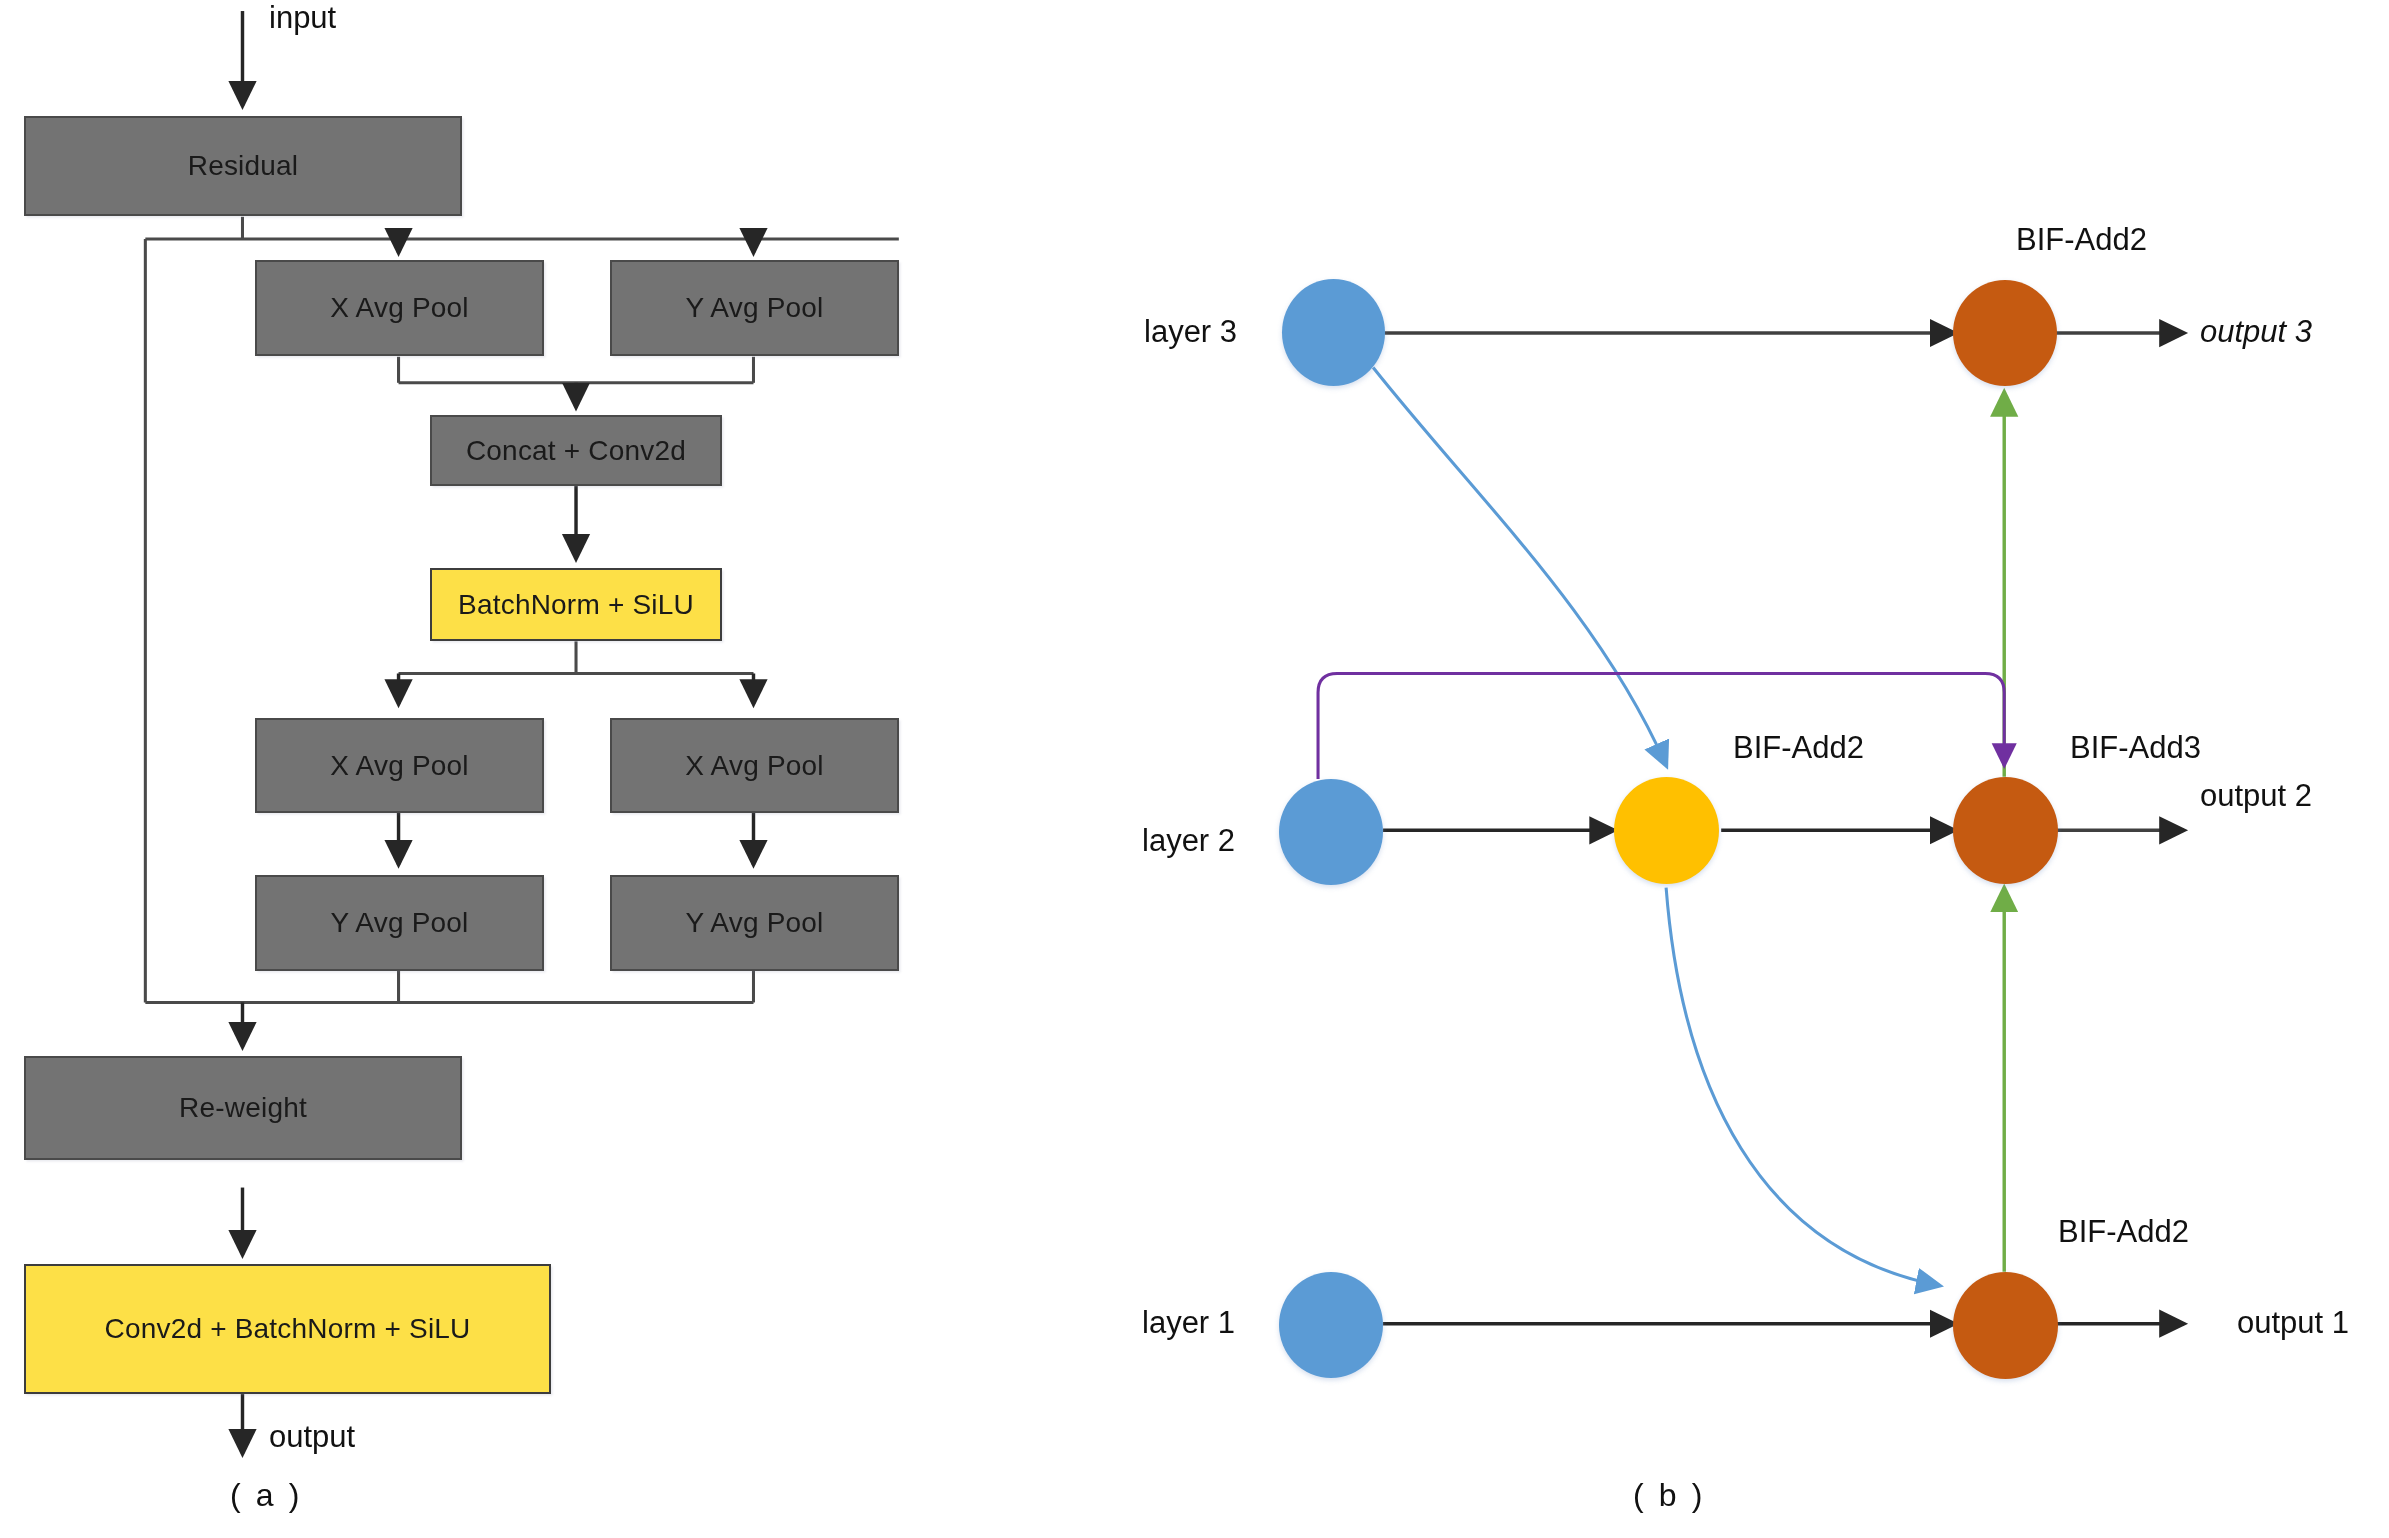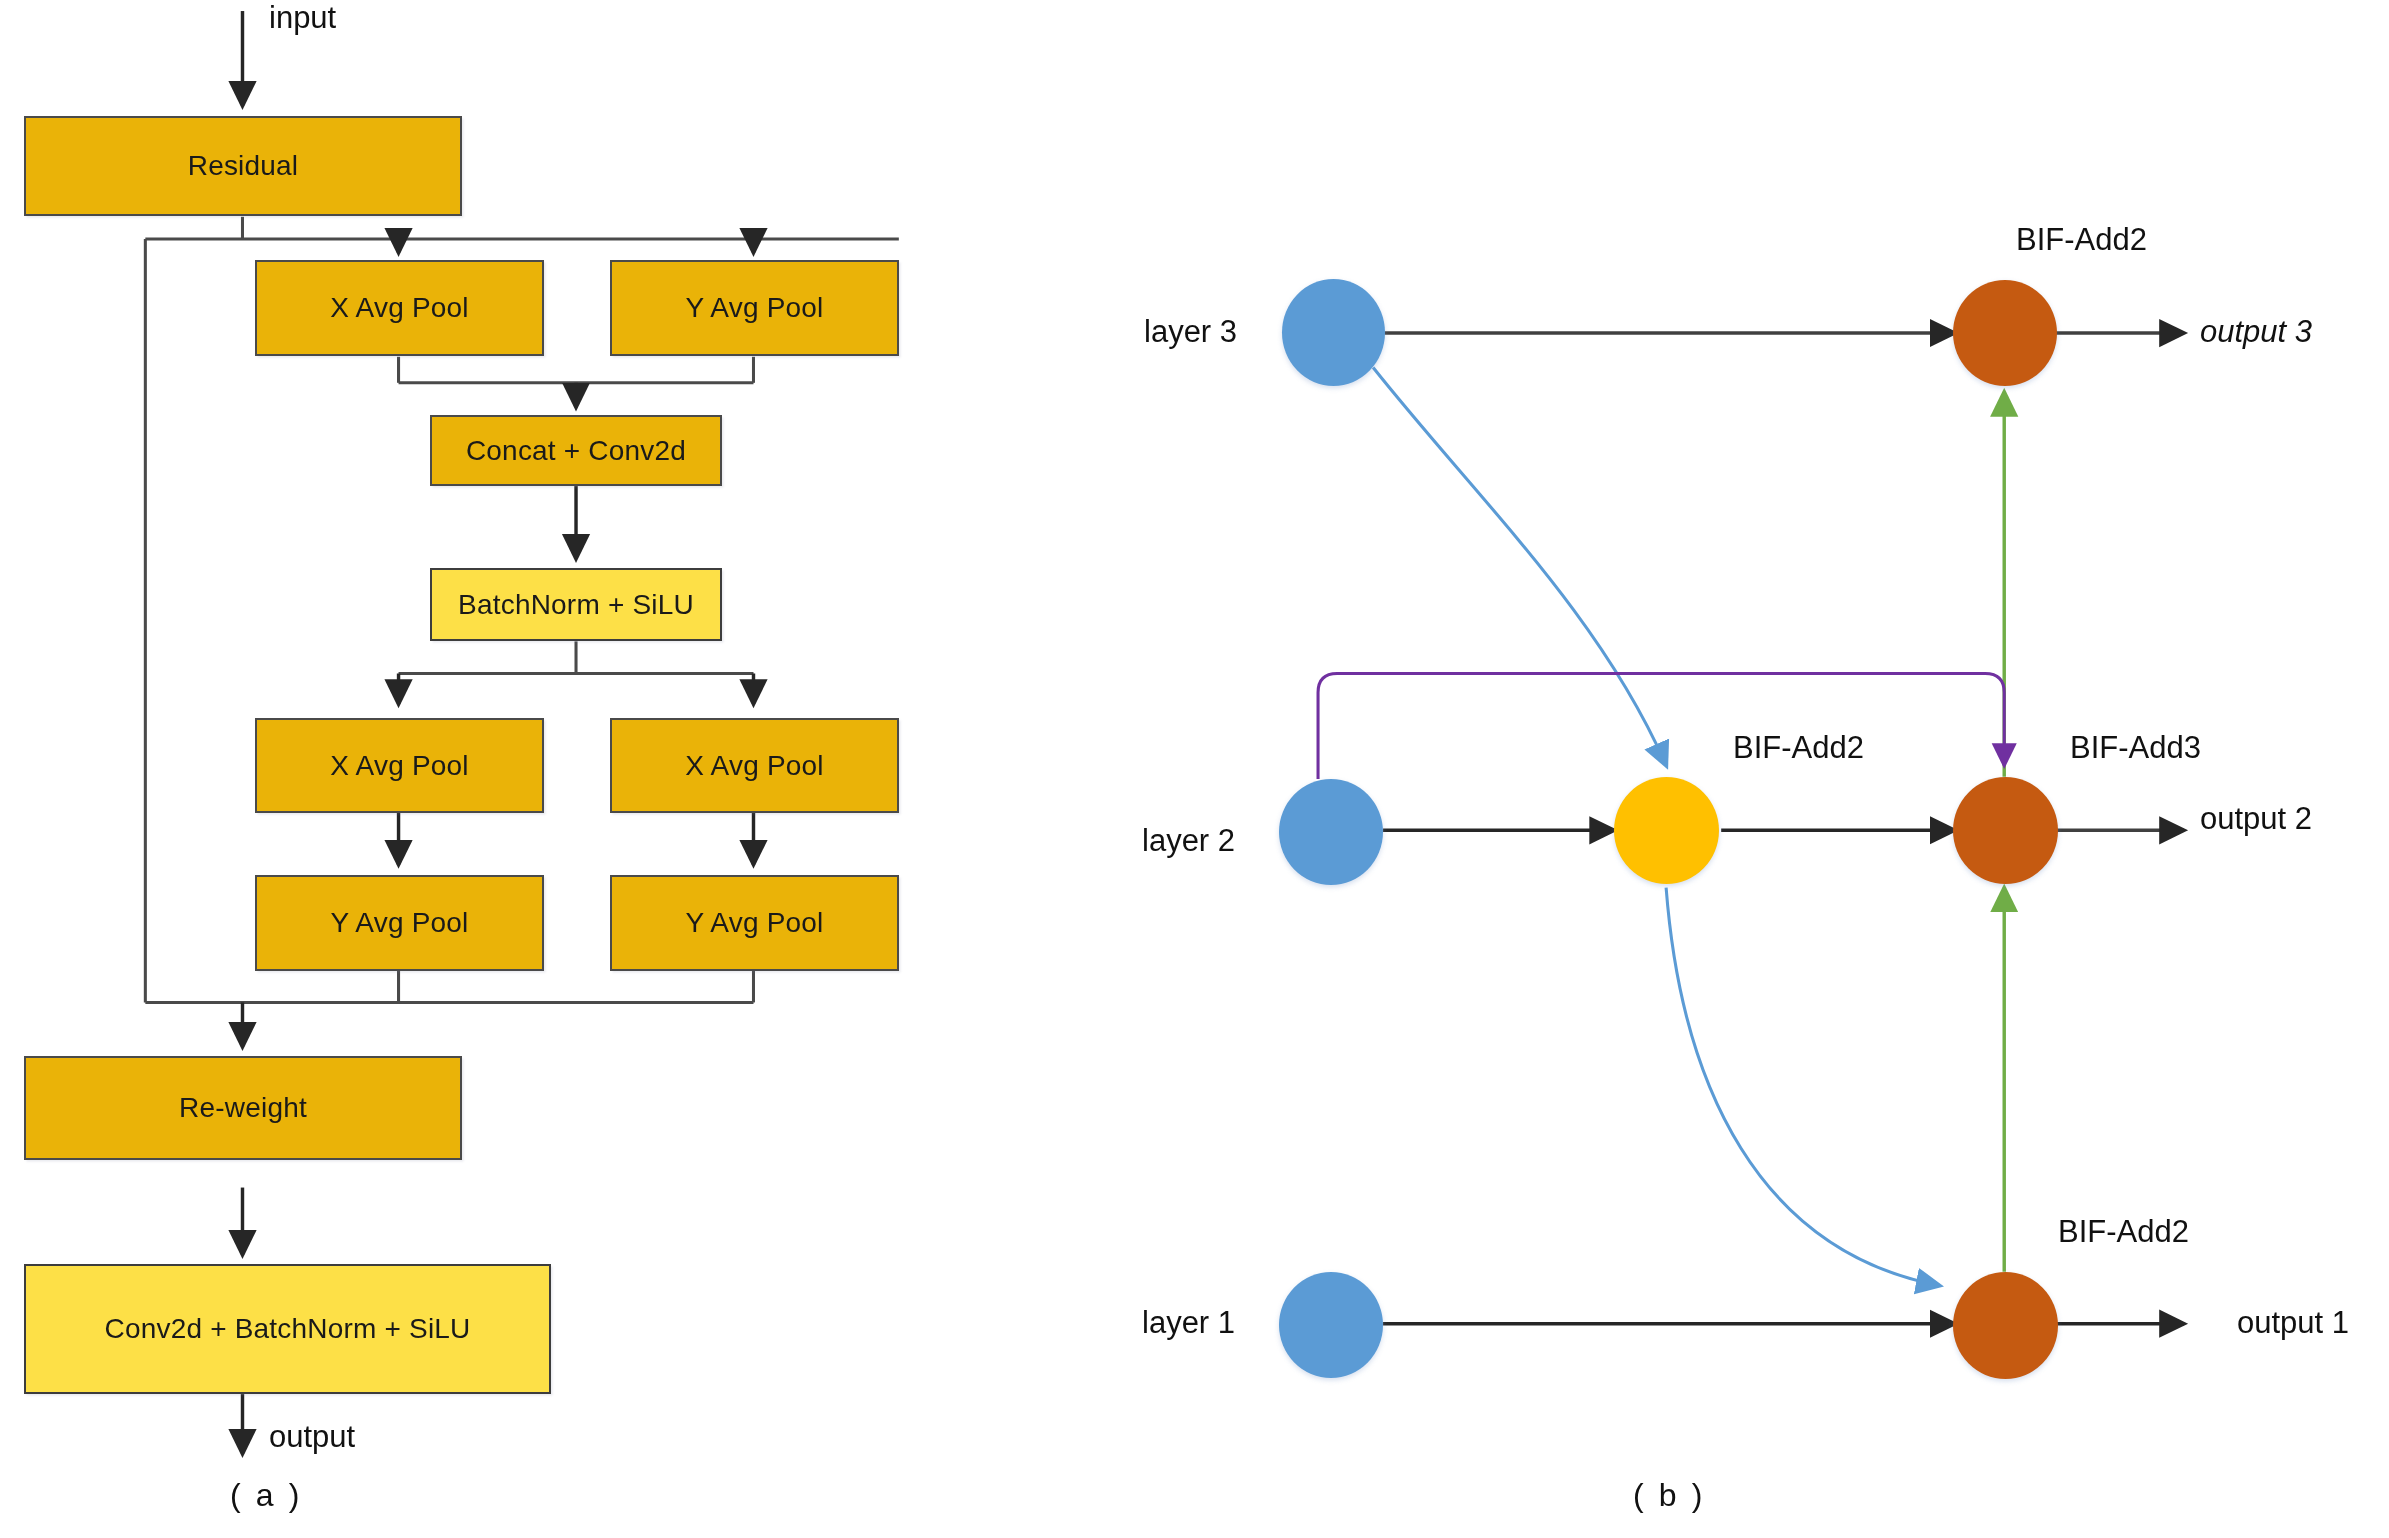--- a/index.html
+++ b/index.html
@@ -19,21 +19,21 @@
     position: absolute;
     left: 0;
     top: 0;
     width: 2389px;
     height: 1539px;
   }
   .flow-box {
     position: absolute;
     box-sizing: border-box;
     border: 2.3px solid #4a4a4a;
-    background: #eab308;
+    background: #737373;
     display: flex;
     align-items: center;
     justify-content: center;
     font-size: 28px;
     color: #1a1a1a;
     letter-spacing: 0.2px;
     box-shadow: 1.5px 2.3px 2.3px rgba(120,130,160,.18);
   }
   .flow-box.highlight {
     background: #fde047;
@@ -209,19 +209,19 @@
   <div class="graph-node" style="left:1614px; top:777px; width:105px; height:107px; background:#ffc000;"></div>
   <div class="node-label" style="left:1733px; top:730px;">BIF-Add2</div>
 
   <div class="graph-node" style="left:1953px; top:777px; width:105px; height:107px; background:#c55a11;"></div>
   <div class="node-label" style="left:2070px; top:730px;">BIF-Add3</div>
 
   <div class="graph-node" style="left:1953px; top:1272px; width:105px; height:107px; background:#c55a11;"></div>
   <div class="node-label" style="left:2058px; top:1214px;">BIF-Add2</div>
 
   <div class="node-label" style="left:2200px; top:314px;font-style:italic;">output 3</div>
-  <div class="node-label" style="left:2200px; top:801px;">output 2</div>
+  <div class="node-label" style="left:2200px; top:778px;">output 2</div>
   <div class="node-label" style="left:2200px; top:1305px;margin-left:37px;">output 1</div>
 
   <div class="panel-caption" style="left:1633px; top:1477px;">( b )</div>
 
 </div>
 
 
 </body></html>

